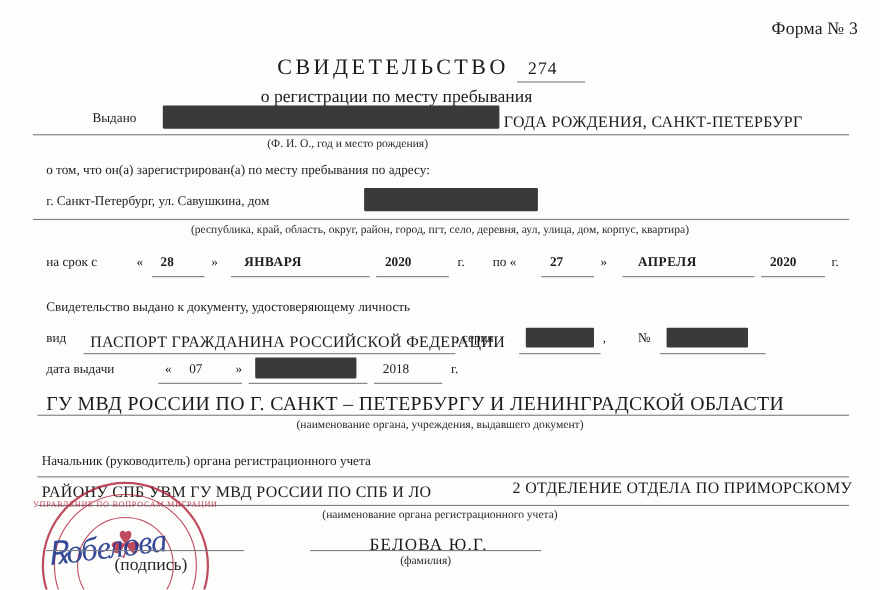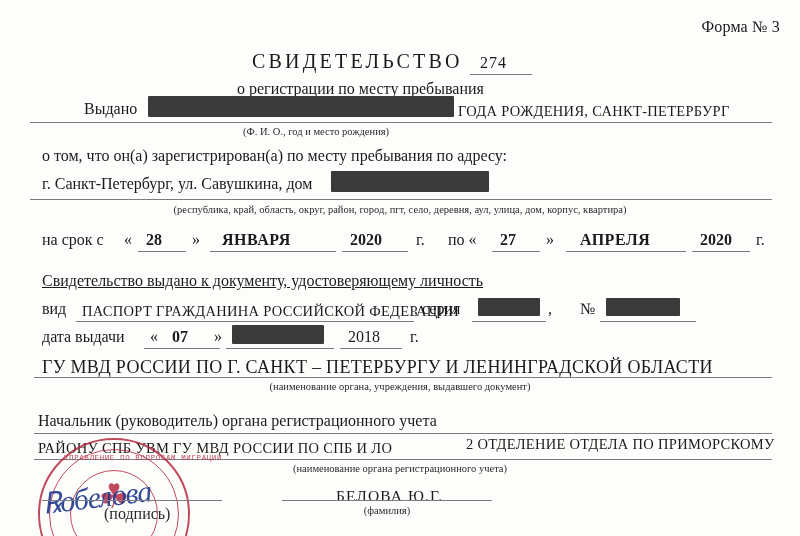--- a/index.html
+++ b/index.html
@@ -45,21 +45,21 @@
   }
   .title-main {
     font-size: 20px;
     letter-spacing: 3.2px;
     font-weight: 400;
   }
   .title-sub {
     font-size: 16px;
   }
   .body-text {
-    font-size: 16px;
+    font-size: 12px;
   }
   .caps-text {
     font-size: 14.5px;
     letter-spacing: 0.3px;
   }
   .num-underline {
     font-size: 16px;
     letter-spacing: 1px;
   }
   .sig-name {
@@ -90,22 +90,21 @@
     left: 30px; top: 30px; right: 30px; bottom: 30px;
     border-radius: 50%;
     border: 1.2px solid #b2243c;
   }
   .stamp-text {
     position: absolute;
     color: #b2243c;
     font-size: 7.5px;
     letter-spacing: 0.6px;
     white-space: nowrap;
-    font-family: Liberation Mono, monospace;
-    margin-left: 29px;
+    font-family: Liberation Serif, serif;
   }
   .stamp-top {
     left: 50%;
     top: 14px;
     transform: translateX(-50%);
   }
   .eagle {
     position: absolute;
     left: 50%;
     top: 40px;
@@ -177,36 +176,36 @@
   <div class="abs body-text" style="left:448px; top:231px;">по «</div>
   <div class="abs body-text" style="left:500px; top:231px; font-weight:bold;">27</div>
   <div class="rule" style="left:492px; top:251px; width:48px;"></div>
   <div class="abs body-text" style="left:546px; top:231px;">»</div>
   <div class="abs body-text" style="left:580px; top:231px; font-weight:bold; letter-spacing:0.5px;">АПРЕЛЯ</div>
   <div class="rule" style="left:566px; top:251px; width:120px;"></div>
   <div class="abs body-text" style="left:700px; top:231px; font-weight:bold;">2020</div>
   <div class="rule" style="left:692px; top:251px; width:58px;"></div>
   <div class="abs body-text" style="left:756px; top:231px;">г.</div>
 
-  <div class="abs body-text" style="left:42px; top:272px;text-decoration:underline;">Свидетельство выдано к документу, удостоверяющему личность</div>
+  <div class="abs body-text" style="left:42px; top:272px;">Свидетельство выдано к документу, удостоверяющему личность</div>
 
   <div class="abs body-text" style="left:42px; top:300px;">вид</div>
   <div class="abs caps-text" style="left:82px; top:303px;">ПАСПОРТ ГРАЖДАНИНА РОССИЙСКОЙ ФЕДЕРАЦИИ</div>
   <div class="rule" style="left:76px; top:321px; width:338px;"></div>
   <div class="abs body-text" style="left:414px; top:300px;">, серия</div>
   <div class="redact" style="left:478px; top:298px; width:62px; height:18px;"></div>
   <div class="rule" style="left:472px; top:321px; width:74px;"></div>
   <div class="abs body-text" style="left:548px; top:300px;">,</div>
   <div class="abs body-text" style="left:580px; top:300px;">№</div>
   <div class="redact" style="left:606px; top:298px; width:74px; height:18px;"></div>
   <div class="rule" style="left:600px; top:321px; width:96px;"></div>
 
   <div class="abs body-text" style="left:42px; top:328px;">дата выдачи</div>
   <div class="abs body-text" style="left:150px; top:328px;">«</div>
-  <div class="abs body-text" style="left:172px; top:328px; font-weight:bold;">07</div>
+  <div class="abs body-text" style="left:172px; top:328px; font-weight:normal;">07</div>
   <div class="rule" style="left:144px; top:348px; width:76px;"></div>
   <div class="abs body-text" style="left:214px; top:328px;">»</div>
   <div class="redact" style="left:232px; top:325px; width:92px; height:19px;"></div>
   <div class="rule" style="left:226px; top:348px; width:108px;"></div>
   <div class="abs body-text" style="left:348px; top:328px;">2018</div>
   <div class="rule" style="left:340px; top:348px; width:62px;"></div>
   <div class="abs body-text" style="left:410px; top:328px;">г.</div>
 
   <div class="abs caps-text" style="left:42px; top:357px; font-size:18px;">ГУ  МВД  РОССИИ  ПО  Г. САНКТ – ПЕТЕРБУРГУ  И  ЛЕНИНГРАДСКОЙ ОБЛАСТИ</div>
   <div class="rule" style="left:34px; top:377px; width:738px;"></div>

